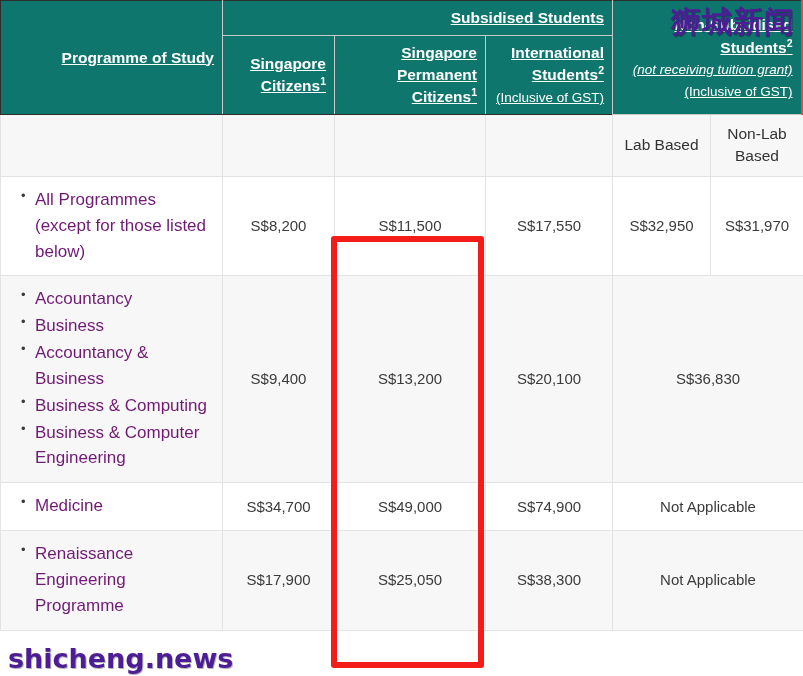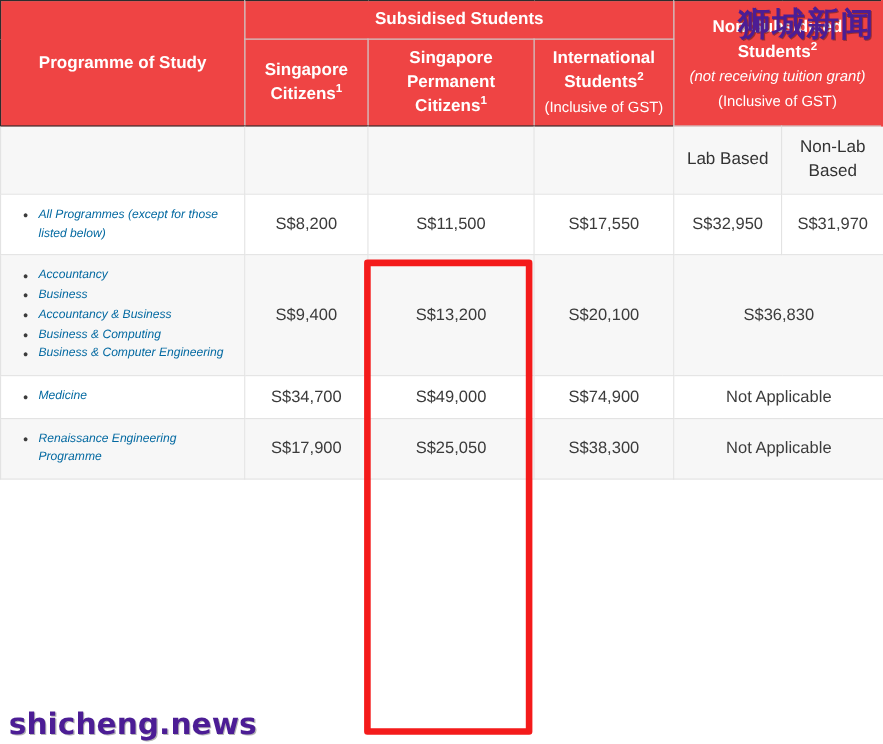--- a/index.html
+++ b/index.html
@@ -17,28 +17,29 @@
 
   #fees-table {
     width: 803px;
     border-collapse: collapse;
     table-layout: fixed;
     position: relative;
   }
 
   
   thead th {
-    background: #ef4444;
+    background: #0f766e;
     color: #ffffff;
     font-weight: bold;
-    text-align: center;
+    text-align: right;
     vertical-align: middle;
     border: 1px solid #c9c9c9;
     padding: 6px 8px;
     line-height: 1.42;
+    text-decoration: underline;
   }
   th.hdr-top-left {
     border-top: 1px solid #2d2d2d;
     border-left: 1px solid #2d2d2d;
     border-bottom: 1px solid #2d2d2d;
     font-size: 15.5px;
   }
   th.hdr-group {
     font-size: 15.5px;
     border-top: 1px solid #2d2d2d;
@@ -104,23 +105,22 @@
   td.prog-cell ul {
     margin: 0;
     padding: 0 0 0 16px;
     list-style: none;
   }
   td.prog-cell li {
     position: relative;
     margin: 0 0 1px 0;
     padding: 0;
     line-height: 1.52;
-    font-size: 11px;
-    color: #0369a1;
-    font-style: italic;
+    font-size: 17px;
+    color: #701a75;
   }
   td.prog-cell li::before {
     content: "\2022";
     position: absolute;
     left: -14px;
     top: -1px;
     font-size: 13px;
     color: #3b3b3b;
   }
 

